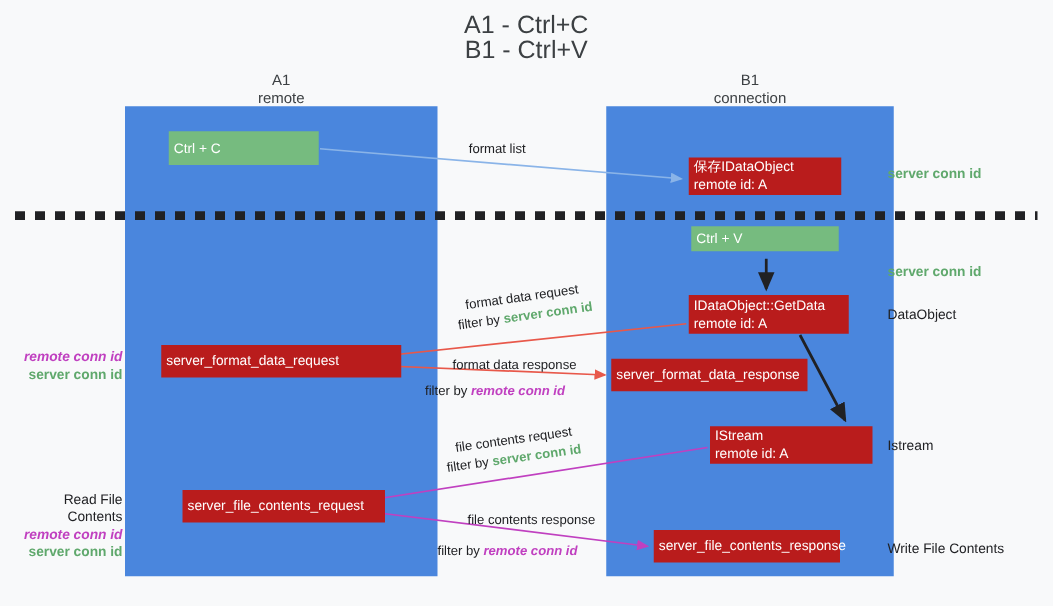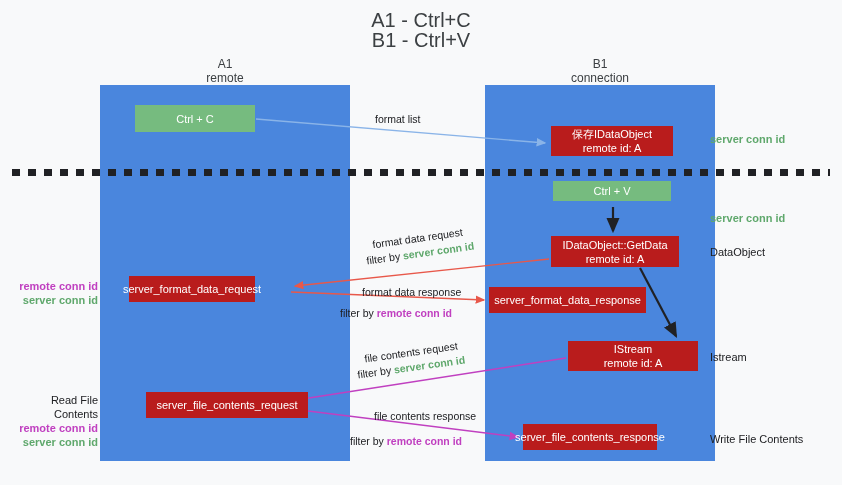--- a/index.html
+++ b/index.html
@@ -52,48 +52,48 @@
     width: 818px; height: 7px;
     background-image: repeating-linear-gradient(to right,
         #202124 0px, #202124 8px, rgba(0,0,0,0) 8px, rgba(0,0,0,0) 16px);
   }
 
   
   .node {
     box-sizing: border-box;
     display: flex;
     flex-direction: column;
-    align-items: center;
+    align-items: flex-start;
     justify-content: center;
     color: #ffffff;
     font-size: 11px;
     line-height: 14px;
     text-align: center;
     padding: 2px 4px;
   }
   .node.green { background: #76bb7f; }
   .node.orange { background: #b91c1c; }
 
   #node-ctrlc  { left: 135px; top: 105px; width: 120px; height: 27px; }
   #node-save   { left: 551px; top: 126px; width: 122px; height: 30px; }
   #node-ctrlv  { left: 553px; top: 181px; width: 118px; height: 20px; }
   #node-getdata{ left: 551px; top: 236px; width: 128px; height: 31px; }
   #node-istream{ left: 568px; top: 341px; width: 130px; height: 30px; }
-  #node-fmtreq { left: 129px; top: 276px; width: 126px; height: 26px; }
+  #node-fmtreq { left: 129px; top: 276px; width: 192px; height: 26px; }
   #node-fmtres { left: 489px; top: 287px; width: 157px; height: 26px; }
   #node-filereq{ left: 128px; top: 392px; width: 162px; height: 26px; margin-left: 18px; }
-  #node-fileres{ left: 523px; top: 424px; width: 134px; height: 26px; }
+  #node-fileres{ left: 523px; top: 424px; width: 149px; height: 26px; }
 
   
   .side-label {
     font-size: 11px;
     line-height: 14px;
   }
   .green-txt  { color: #5fa86c; font-weight: bold; }
-  .pink-txt   { color: #c040c0; font-weight: bold; }
+  .pink-txt   { color: #c040c0; font-weight: bold; font-style: italic; }
   .dark-txt   { color: #202124; }
 
   #sc-1 { left: 710px; top: 132px; }
   #sc-2 { left: 710px; top: 211px; }
   #lbl-dataobject { left: 710px; top: 245px; }
   #lbl-istream    { left: 710px; top: 350px; }
   #lbl-write      { left: 710px; top: 432px; }
 
   #left-ann-1 { left: 10px; top: 279px; width: 88px; text-align: right; }
   #left-ann-2 { left: 10px; top: 393px; width: 88px; text-align: right; }

